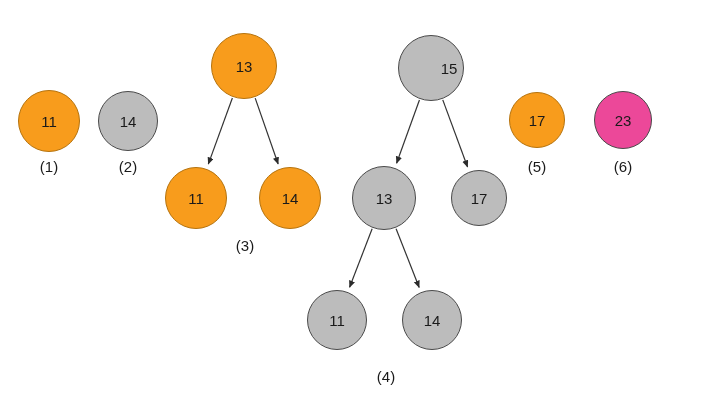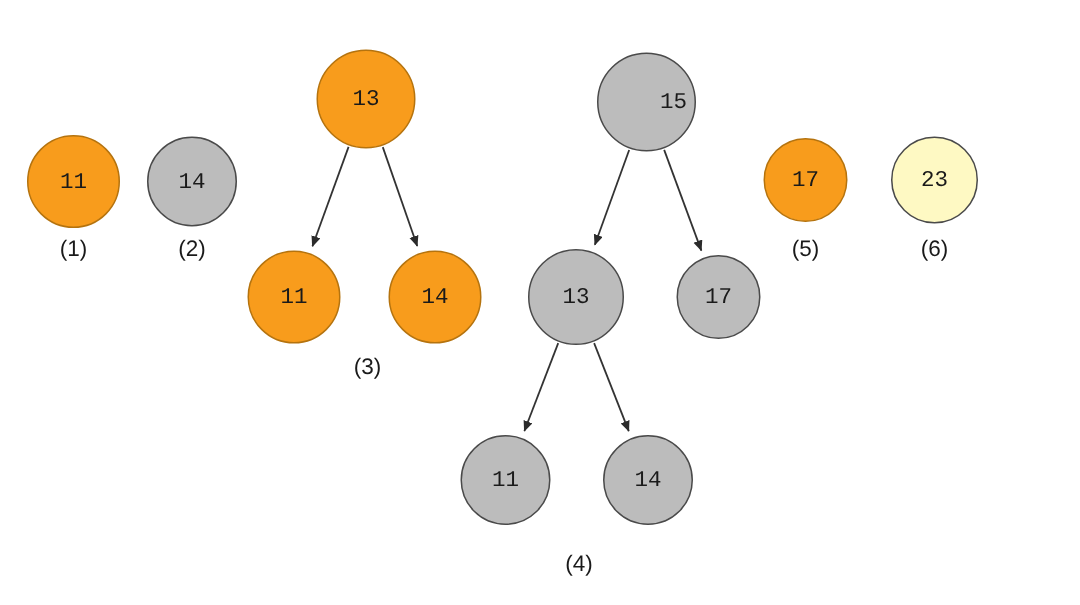--- a/index.html
+++ b/index.html
@@ -28,21 +28,21 @@
   .node {
     position: absolute;
     border-radius: 50%;
     box-sizing: border-box;
     border: 1px solid #4a4a4a;
     display: flex;
     align-items: center;
     justify-content: center;
   }
   .node-label {
-    font-family: Liberation Mono, monospace;
+    font-family: Liberation Sans, sans-serif;
     font-size: 15px;
     color: #1a1a1a;
     line-height: 1;
     user-select: none;
   }
   .caption {
     position: absolute;
     font-family: "Liberation Sans", sans-serif;
     font-size: 15px;
     color: #111111;
@@ -97,21 +97,21 @@
       </div>
       <div class="node" style="left: 307px; top: 290px; width: 60px; height: 60px; background: rgb(188, 188, 188); border-color: rgb(74, 74, 74);">
         <span class="node-label" style="color: rgb(26, 26, 26);">11</span>
       </div>
       <div class="node" style="left: 402px; top: 290px; width: 60px; height: 60px; background: rgb(188, 188, 188); border-color: rgb(74, 74, 74);">
         <span class="node-label" style="color: rgb(26, 26, 26);">14</span>
       </div>
       <div class="node" style="left: 509px; top: 92px; width: 56px; height: 56px; background: rgb(248, 156, 28); border-color: rgb(181, 115, 14);">
         <span class="node-label" style="color: rgb(26, 26, 26);">17</span>
       </div>
-      <div class="node" style="left: 594px; top: 91px; width: 58px; height: 58px; background: #fef9c3; border-color: rgb(74, 74, 74);">
+      <div class="node" style="left: 594px; top: 91px; width: 58px; height: 58px; background: #ec4899; border-color: rgb(74, 74, 74);">
         <span class="node-label" style="color: rgb(26, 26, 26);">23</span>
       </div>
     </div>
   <div id="captions-group">
       <div class="caption" style="left: 49px; top: 166px; color: rgb(26, 26, 26);">(1)</div>
       <div class="caption" style="left: 128px; top: 166px; color: rgb(26, 26, 26);">(2)</div>
       <div class="caption" style="left: 245px; top: 245px; color: rgb(26, 26, 26);">(3)</div>
       <div class="caption" style="left: 386px; top: 376px; color: rgb(26, 26, 26);">(4)</div>
       <div class="caption" style="left: 537px; top: 166px; color: rgb(26, 26, 26);">(5)</div>
       <div class="caption" style="left: 623px; top: 166px; color: rgb(26, 26, 26);">(6)</div>

